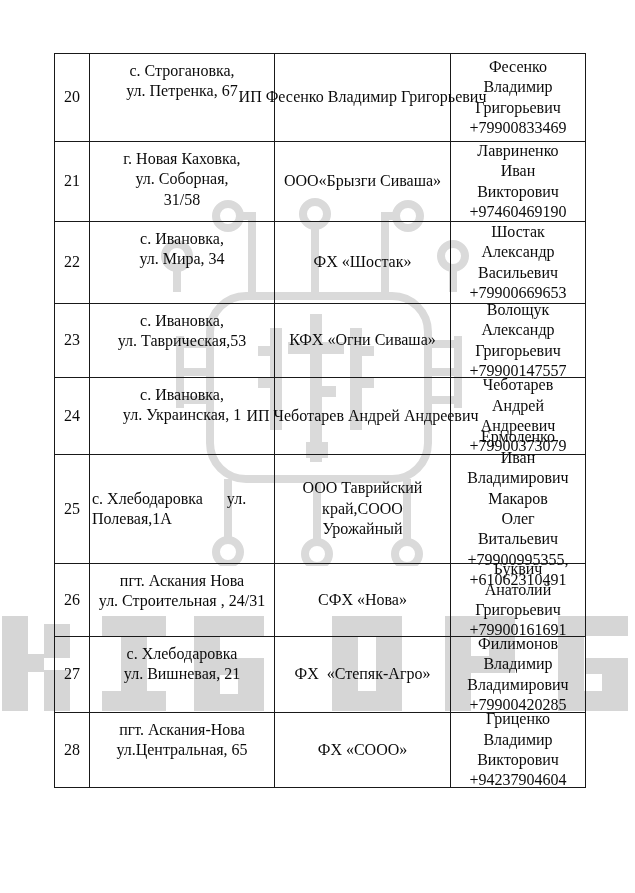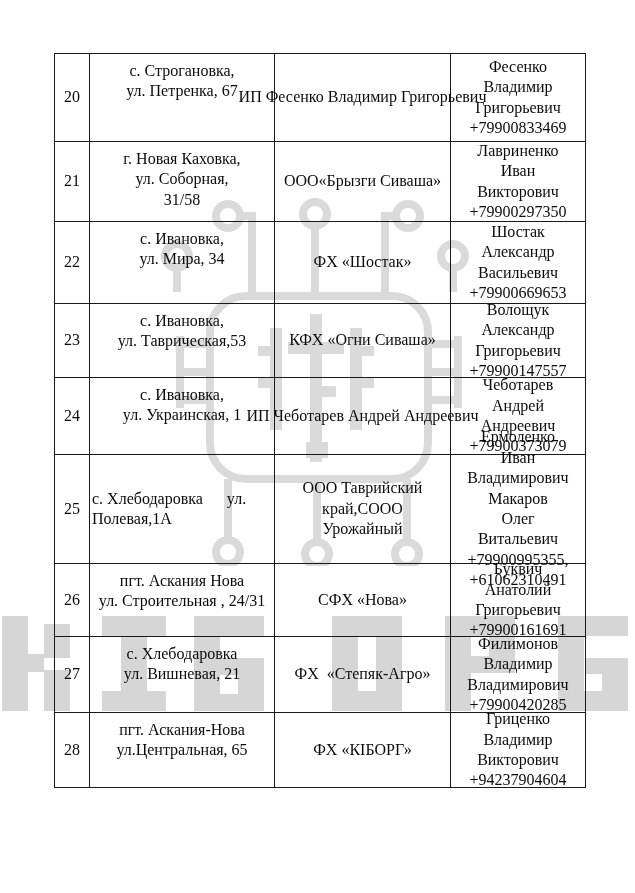--- a/index.html
+++ b/index.html
@@ -147,21 +147,21 @@
 
     <div class="row">
       <div class="cell c-num">21</div>
       <div class="cell c-addr">г. Новая Каховка,
 ул. Соборная,
 31/58</div>
       <div class="cell c-org">ООО«Брызги Сиваша»</div>
       <div class="cell c-contact">Лавриненко
 Иван
 Викторович
-+79900297350</div>
++97460469190</div>
     </div>
 
     <div class="row">
       <div class="cell c-num">22</div>
       <div class="cell c-addr">с. Ивановка,
 ул. Мира, 34</div>
       <div class="cell c-org">ФХ «Шостак»</div>
       <div class="cell c-contact">Шостак
 Александр
 Васильевич
@@ -221,20 +221,20 @@
       <div class="cell c-org">ФХ  «Степяк-Агро»</div>
       <div class="cell c-contact">Филимонов
 Владимир Владимирович
 +79900420285</div>
     </div>
 
     <div class="row">
       <div class="cell c-num">28</div>
       <div class="cell c-addr">пгт. Аскания-Нова
 ул.Центральная, 65</div>
-      <div class="cell c-org">ФХ «КІБОРГ»</div>
+      <div class="cell c-org">ФХ «СООО»</div>
       <div class="cell c-contact">Гриценко
 Владимир Викторович
 +94237904604</div>
     </div>
 
   </div>
 </div>
 
 </body></html>

